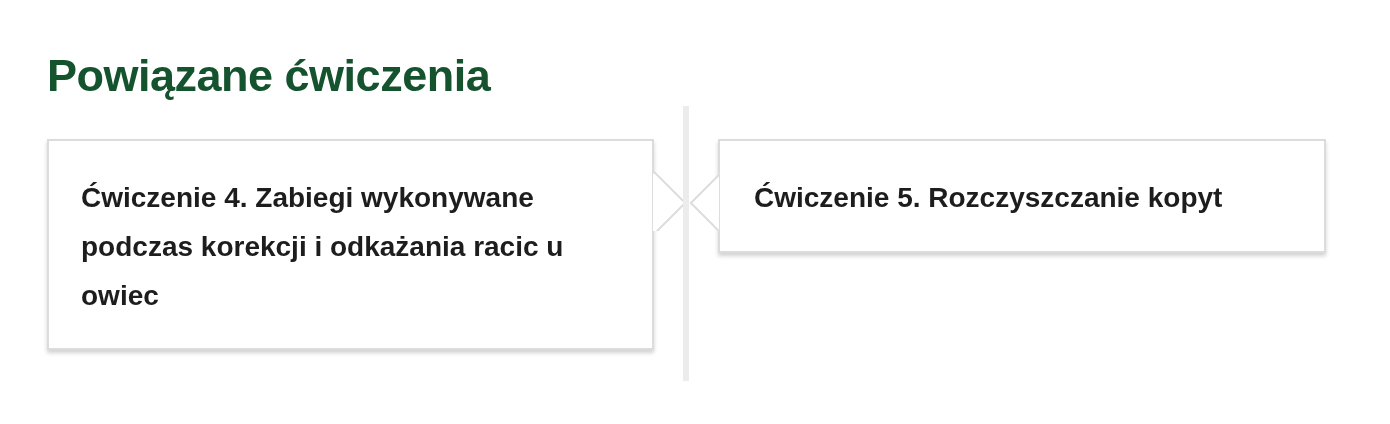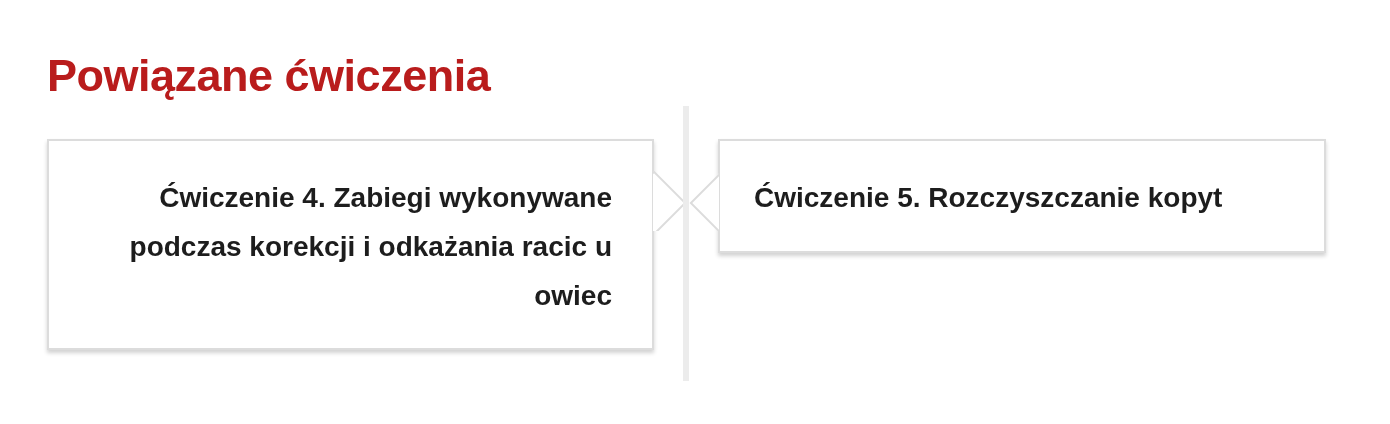--- a/index.html
+++ b/index.html
@@ -1,20 +1,20 @@
 <!DOCTYPE html>
 <html><head>
 <meta charset="utf-8">
 <style>
   html, body { margin:0; padding:0; background:#ffffff; }
   body { width:1390px; height:424px; position:relative; overflow:hidden; font-family:"DejaVu Sans", sans-serif; }
-  .title { position:absolute; left:47px; top:50px; margin:0; font-size:45px; font-weight:bold; color:#b91c1c; letter-spacing:-0.5px; font-family:"Liberation Sans", sans-serif; }
+  .title { position:absolute; left:47px; top:50px; margin:0; font-size:45px; font-weight:bold; color:#14532d; letter-spacing:-0.5px; font-family:"Liberation Sans", sans-serif; }
   .divider { position:absolute; left:683px; top:106px; width:6px; height:275px; background:#ececec; }
   .card { position:absolute; background:#fff; border:2px solid #dcdcdc; box-shadow:0 3px 4px rgba(0,0,0,0.18); box-sizing:border-box; color:#1d1d1d; font-family:"Liberation Sans", sans-serif; font-weight:bold; font-size:28px; line-height:49px; text-decoration:none; }
-  .card-left { left:47px; top:139px; width:607px; height:211px; padding:32px 40px 0 32px;text-align:right; }
+  .card-left { left:47px; top:139px; width:607px; height:211px; padding:32px 40px 0 32px; }
   .card-right { left:718px; top:139px; width:608px; height:114px; padding:32px 40px 0 34px; }
   .card-left .arrow { position:absolute; right:-31px; top:30px; width:30px; height:60px; overflow:hidden; }
   .card-left .arrow::before { content:""; position:absolute; left:-22px; top:9px; width:42px; height:42px; background:#fff; border:2px solid #dcdcdc; transform:rotate(45deg); }
   .card-right .arrow { position:absolute; left:-31px; top:30px; width:30px; height:60px; overflow:hidden; }
   .card-right .arrow::before { content:""; position:absolute; left:10px; top:9px; width:42px; height:42px; background:#fff; border:2px solid #dcdcdc; transform:rotate(45deg); }
   .card-text { display:block; }
 </style>
 </head>
 <body>
 

